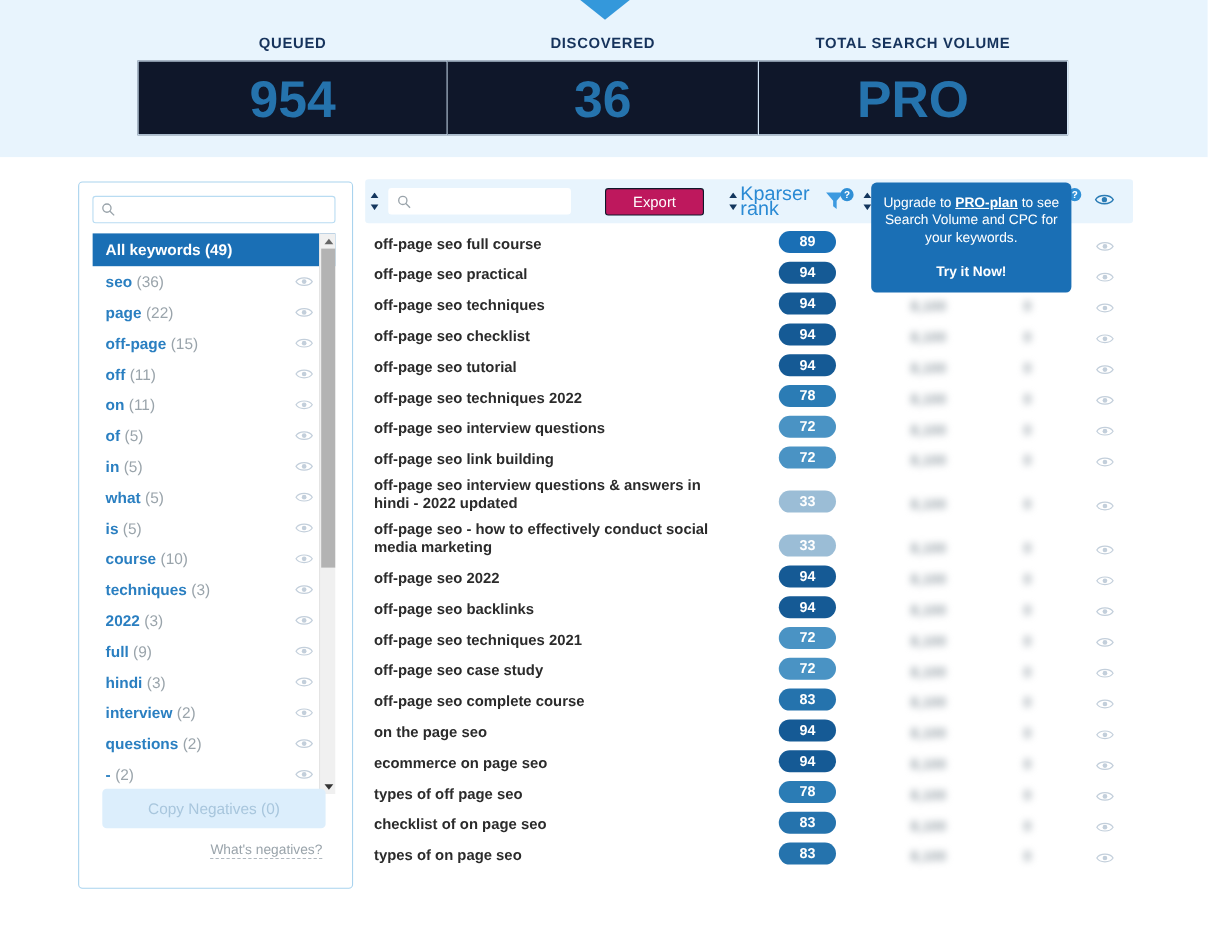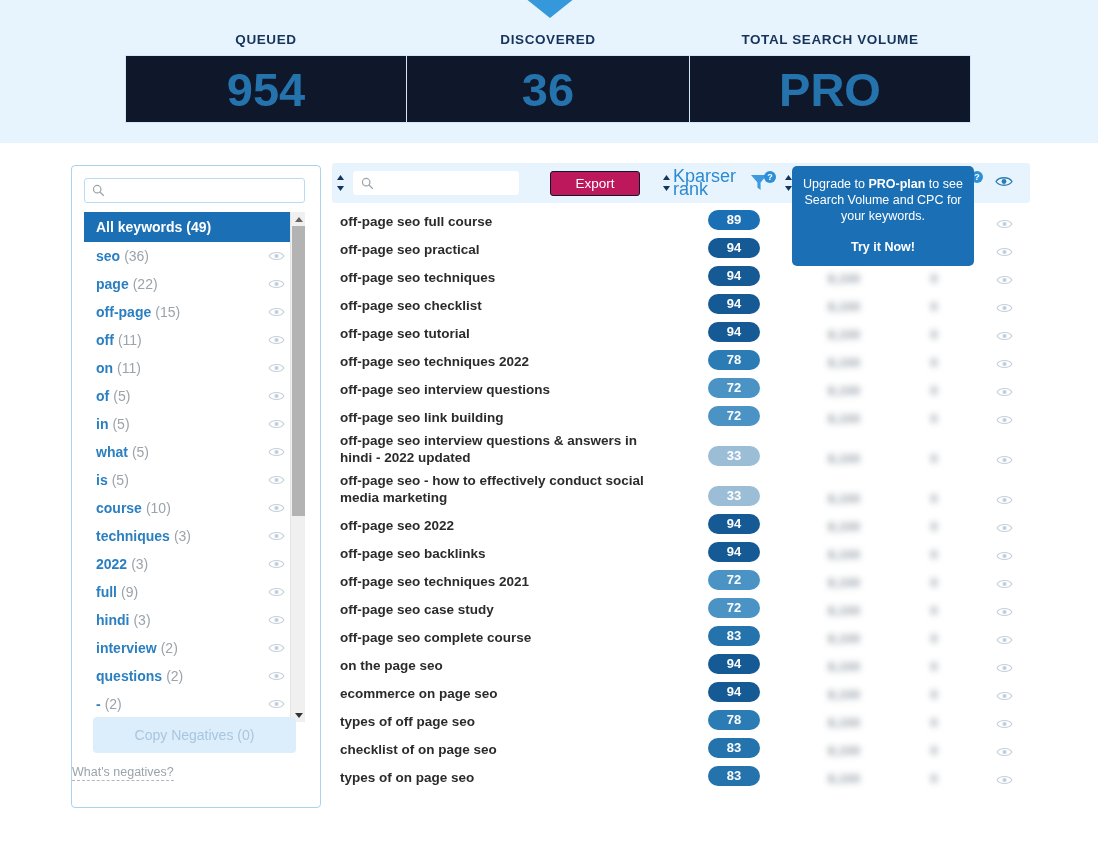--- a/index.html
+++ b/index.html
@@ -172,21 +172,21 @@
     border-radius: 4px;
     color: #a8c6dd;
     font-size: 14px;
     font-family: "Liberation Sans", sans-serif;
     cursor: default;
   }
   .whats-neg {
     position: absolute;
     left: 0; bottom: 28px;
     width: 221px;
-    text-align: left;
+    text-align: right;
     font-size: 12.5px;
     color: #9aa4ab;
     border-bottom: none;
   }
   .whats-neg span {
     border-bottom: 1px dashed #b0b8bf;
     padding-bottom: 1px;
   }
 
   
@@ -322,21 +322,21 @@
     width: 182px;
     background: #1a6fb5;
     border-radius: 5px;
     color: #fff;
     font-size: 12.5px;
     line-height: 16px;
     text-align: center;
     padding: 10px 8px 11px;
     z-index: 6;
   }
-  .pro-tip b { font-weight: bold; }
+  .pro-tip b { font-weight: bold; text-decoration: underline; }
   .pro-try { display: block; font-weight: bold; margin-top: 15px; }
 </style>
 </head>
 <body>
 
 <div class="stats-banner">
   <div class="banner-arrow"></div>
   <div class="stats-row">
     <div class="stat-col">
       <div class="stat-label">QUEUED</div>

